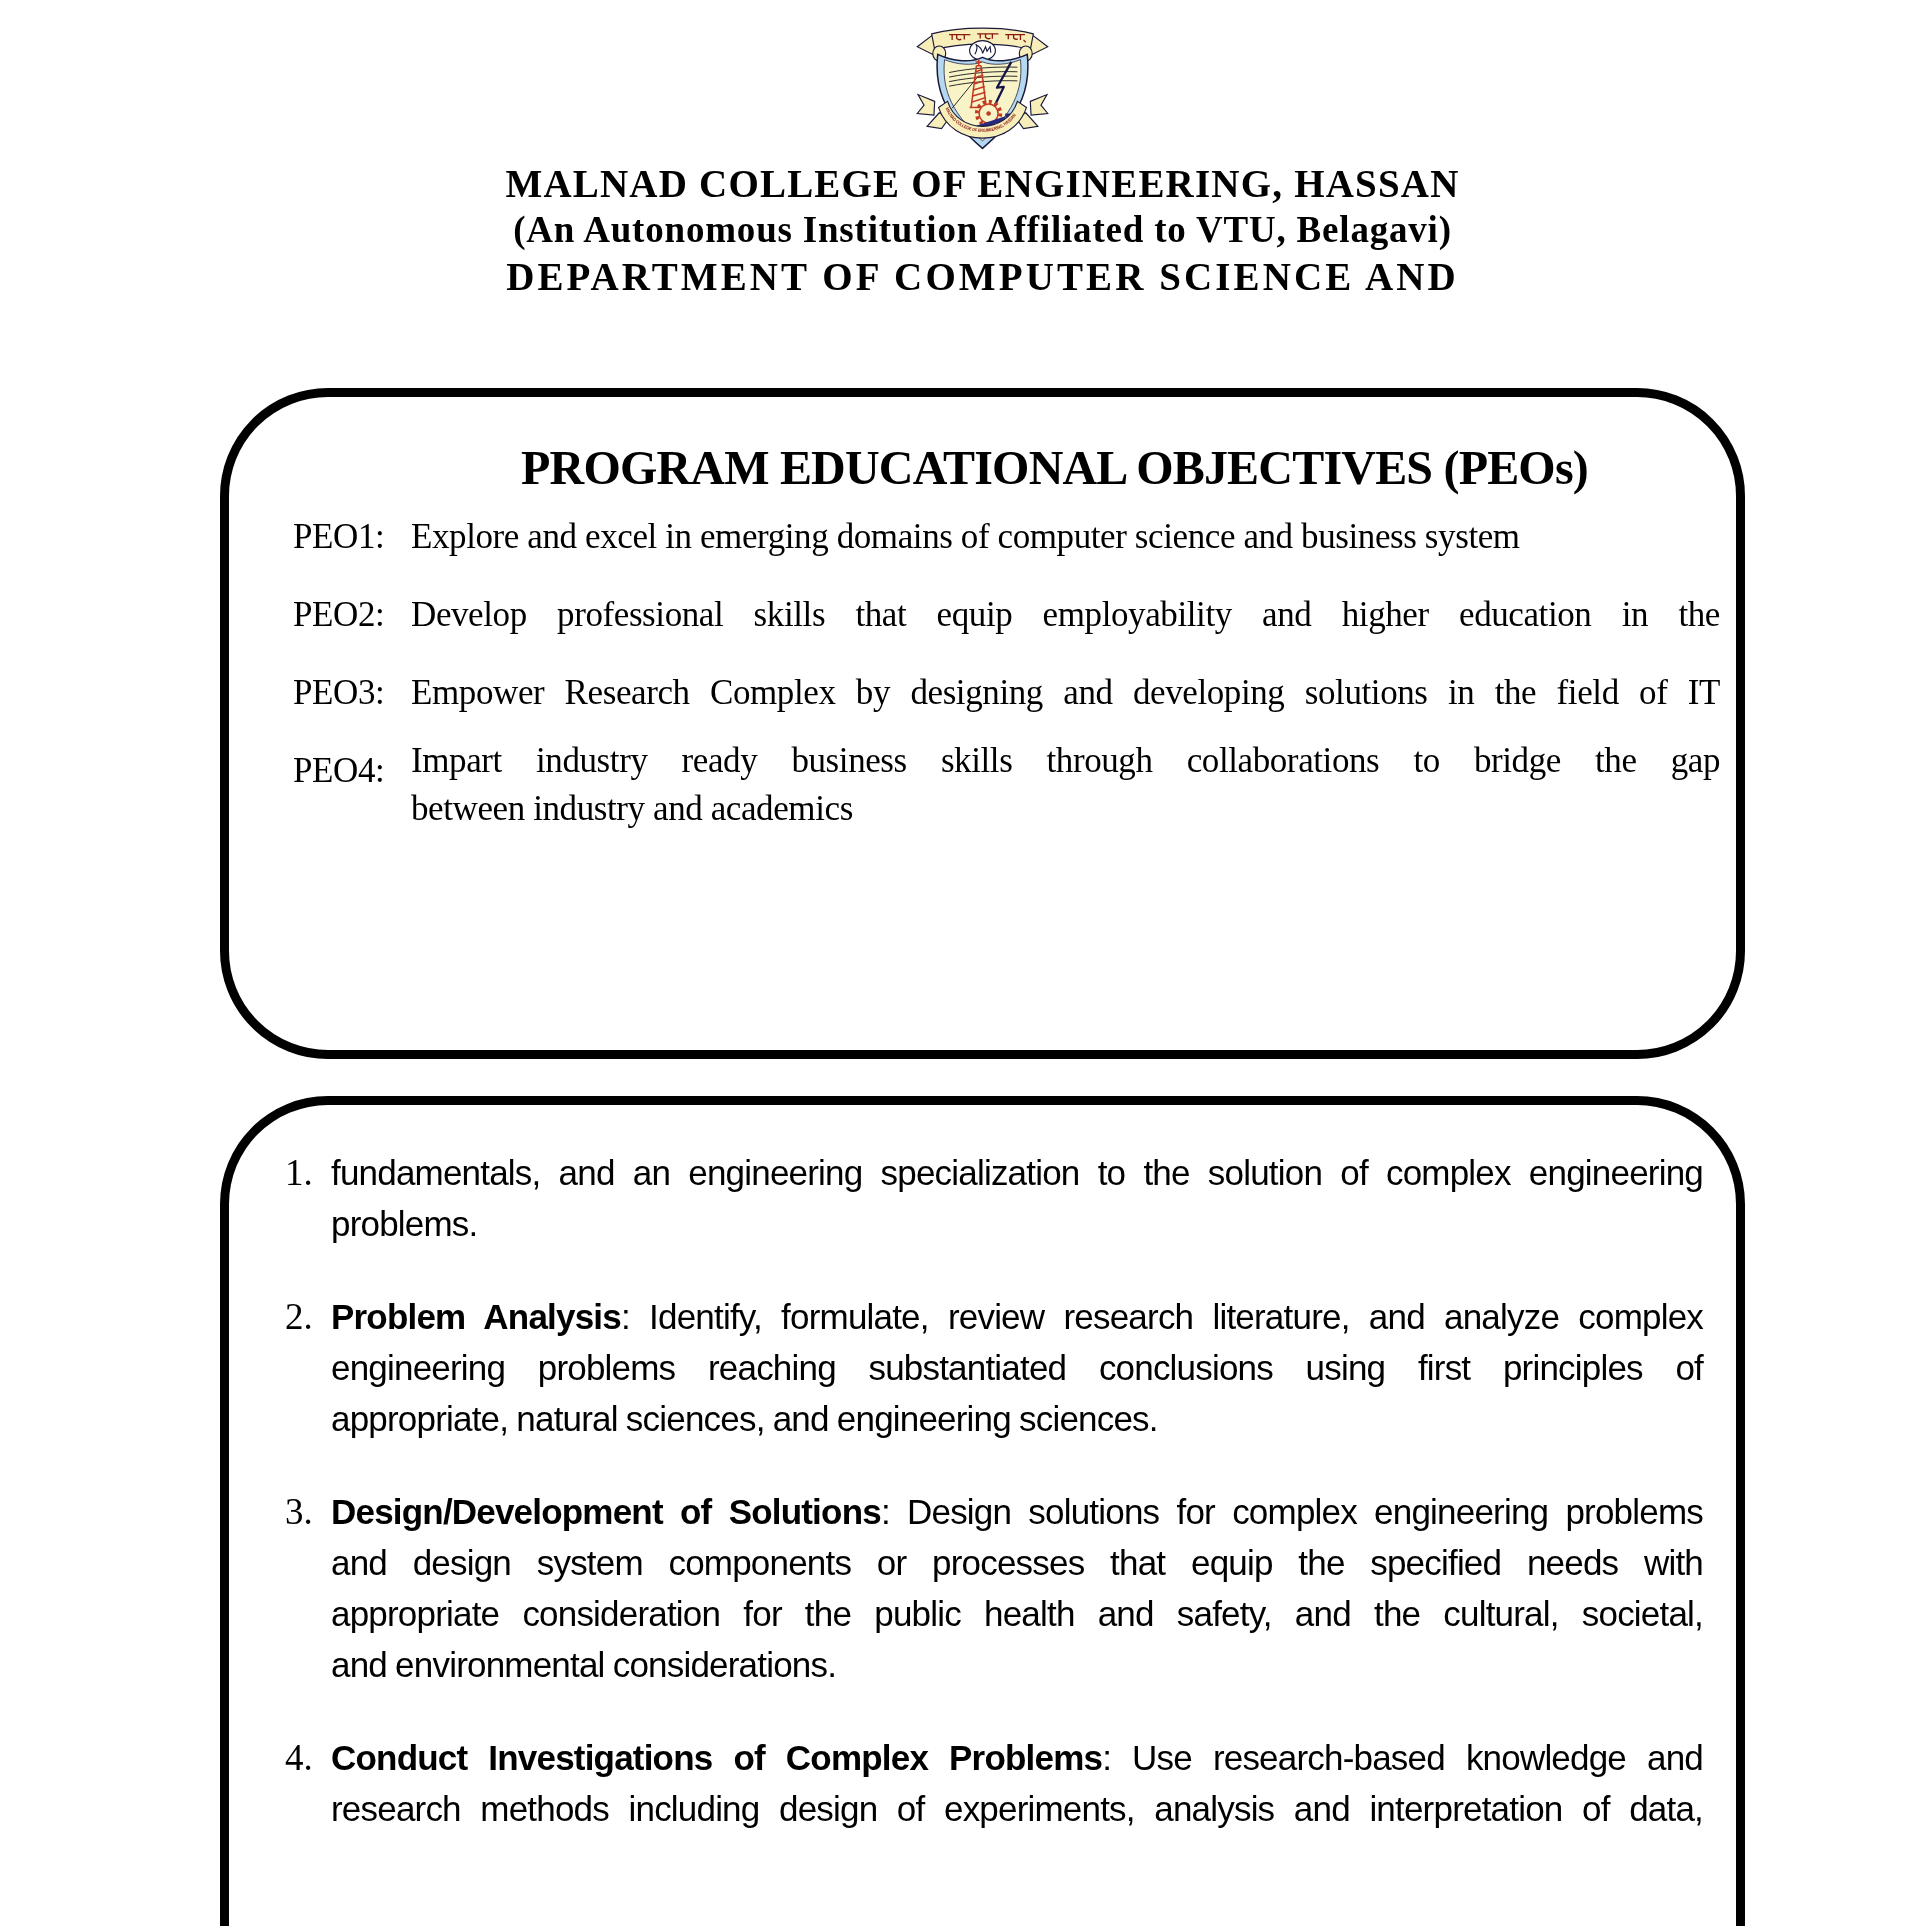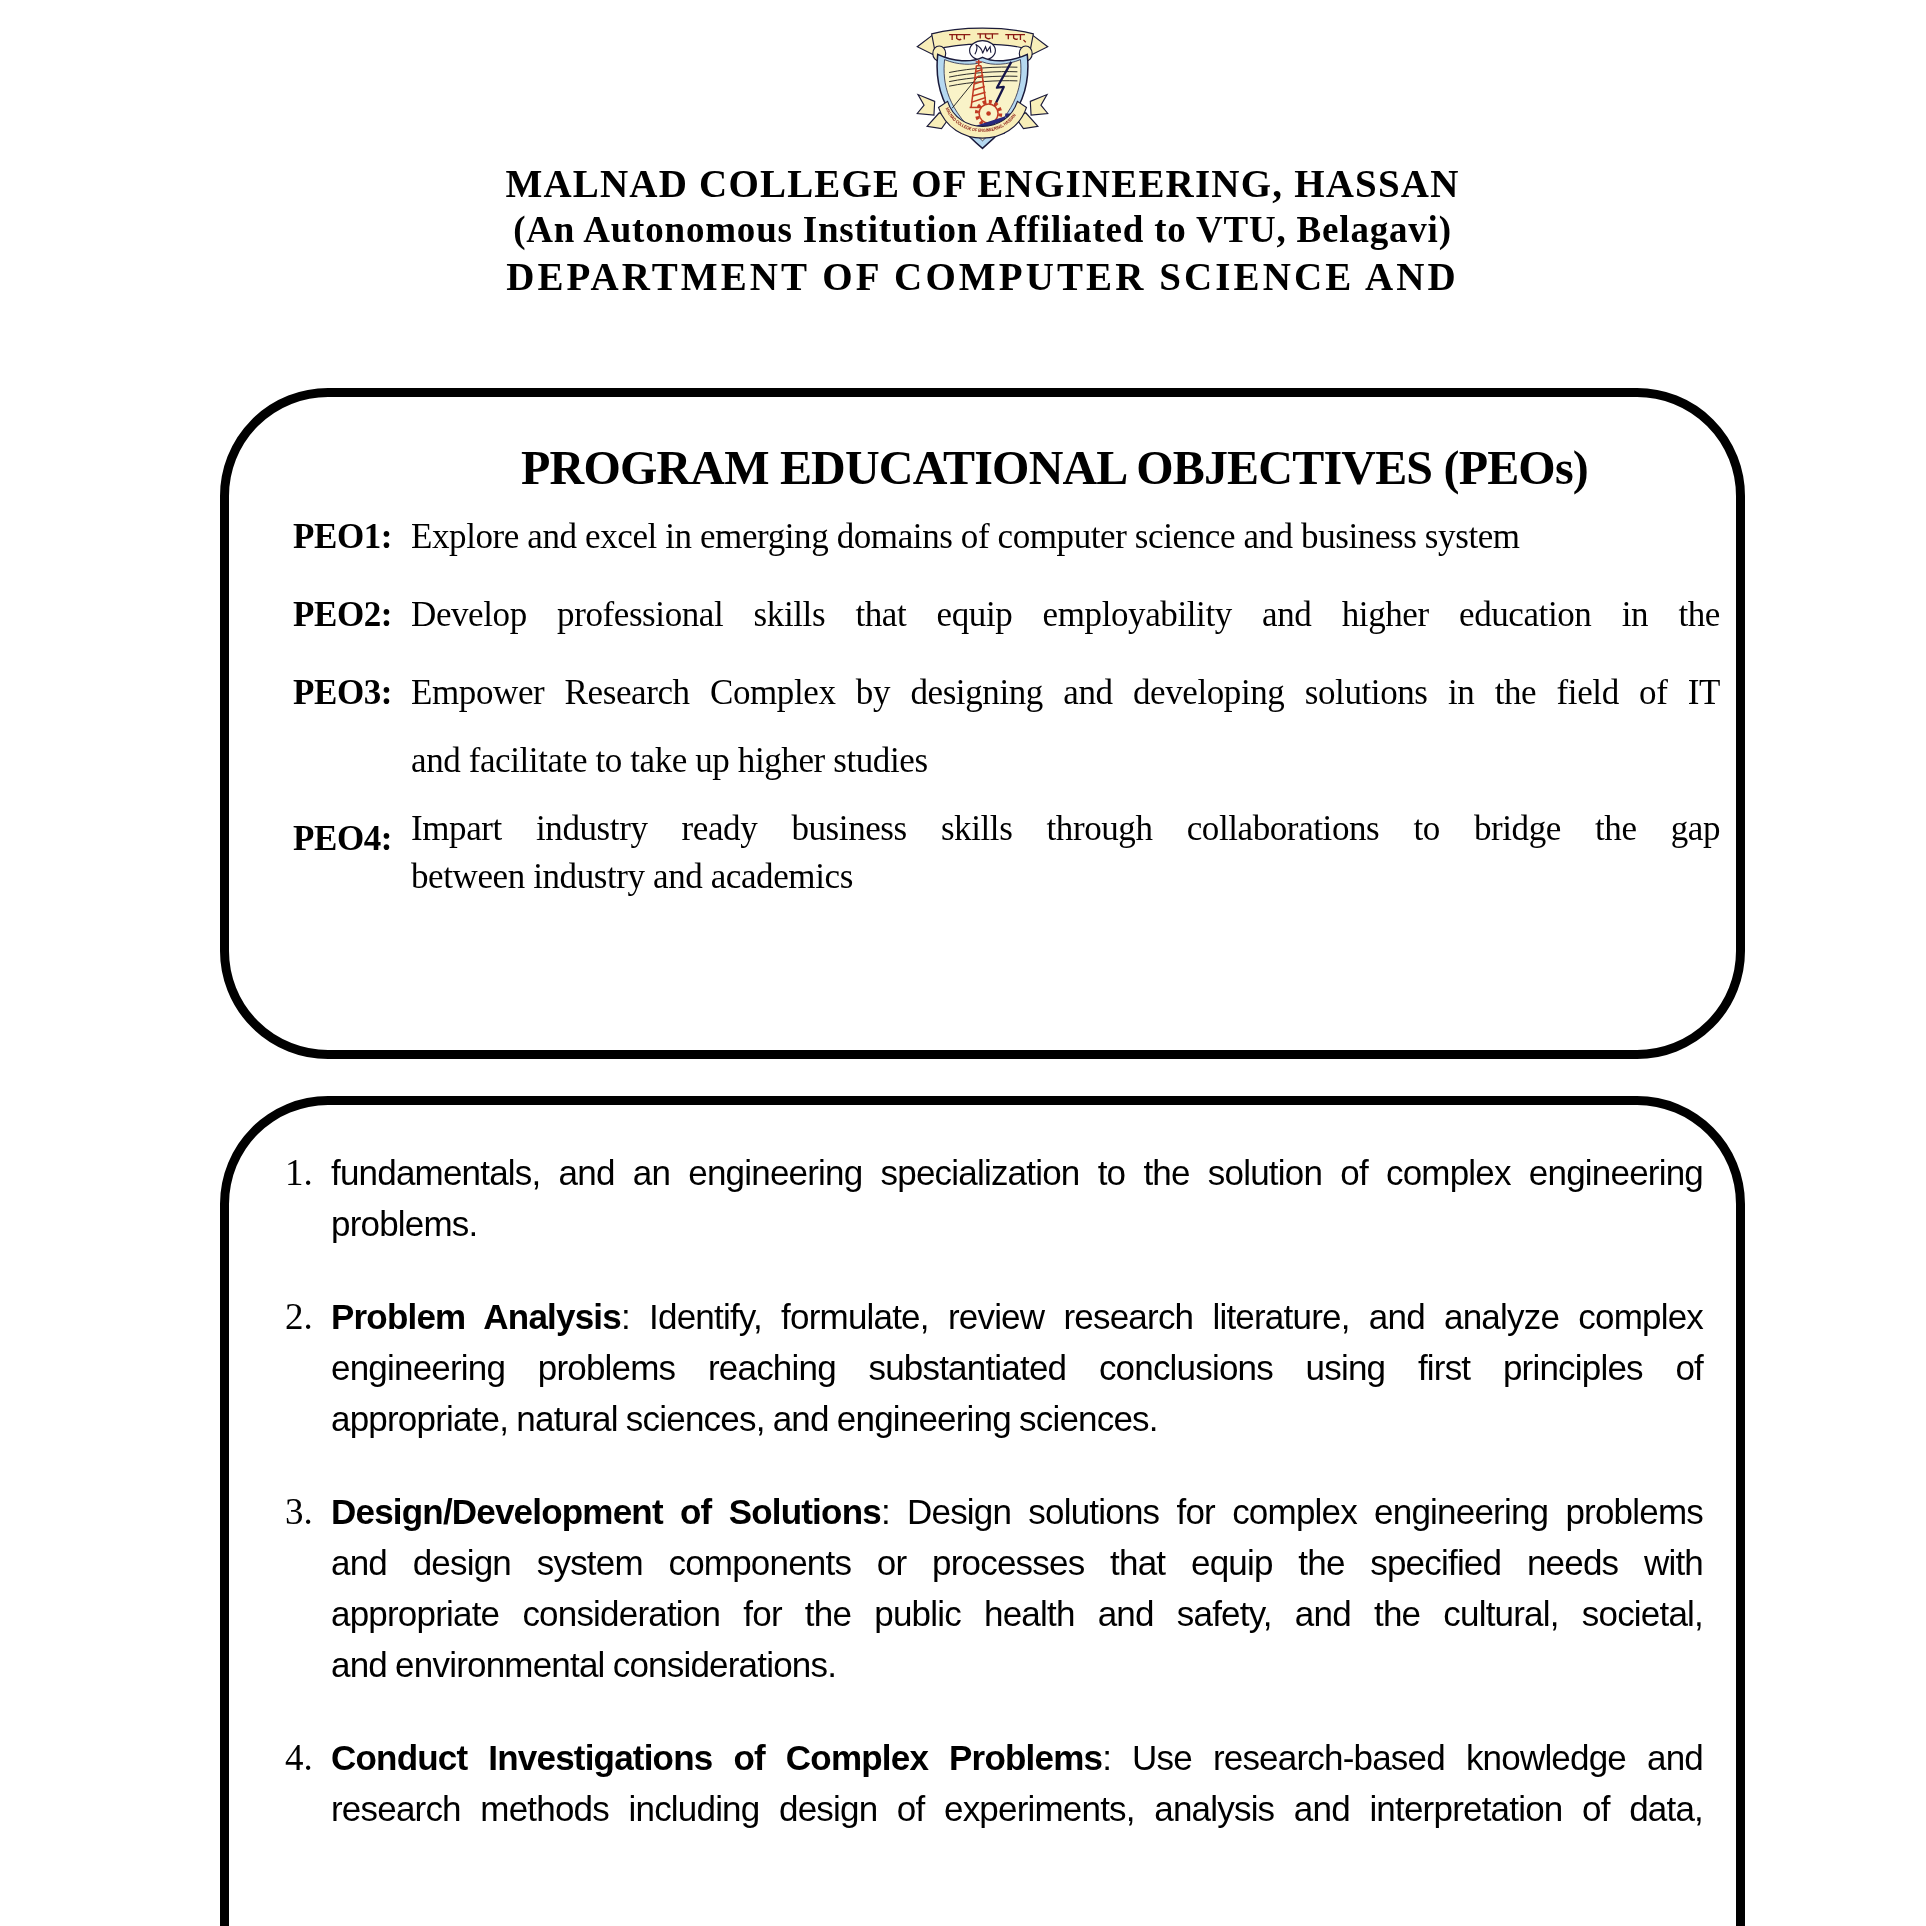--- a/index.html
+++ b/index.html
@@ -35,21 +35,21 @@
     white-space:nowrap;
   }
   .box--peo .box-title{margin-left:96px;}
   
   .peo-item{
     display:flex;
     margin-top:10px;
     font:400 35px/68px "Liberation Serif","DejaVu Serif",serif;
     letter-spacing:-0.4px;
   }
-  .peo-label{flex:0 0 118px;font-weight:700;}
+  .peo-label{flex:0 0 118px;font-weight:400;}
   .peo-text{flex:1;min-width:0;}
   .line{white-space:normal;}
   .line.jl{text-align:justify;text-align-last:justify;-moz-text-align-last:justify;text-justify:inter-word;}
   .peo-item--single .line{line-height:48px;}
   
   .po-item{
     display:flex;
     margin-top:42px;
     font:400 35px/51px "Liberation Sans","DejaVu Sans",sans-serif;
     letter-spacing:-0.8px;
@@ -156,21 +156,20 @@
         <div class="peo-item">
           <span class="peo-label">PEO2:</span>
           <div class="peo-text">
             <div class="line jl">Develop professional skills that equip employability and higher education in the</div>
           </div>
         </div>
         <div class="peo-item">
           <span class="peo-label">PEO3:</span>
           <div class="peo-text">
             <div class="line jl">Empower Research Complex by designing and developing solutions in the field of IT</div>
-            <div class="line">and facilitate to take up higher studies</div>
           </div>
         </div>
         <div class="peo-item peo-item--single">
           <span class="peo-label">PEO4:</span>
           <div class="peo-text">
             <div class="line jl">Impart industry ready business skills through collaborations to bridge the gap</div>
             <div class="line">between industry and academics</div>
           </div>
         </div>
       </div>

